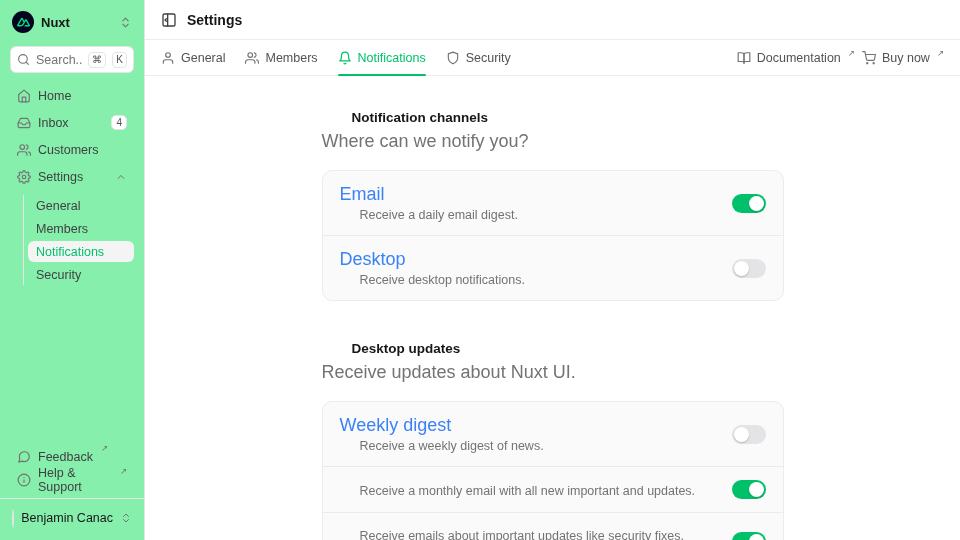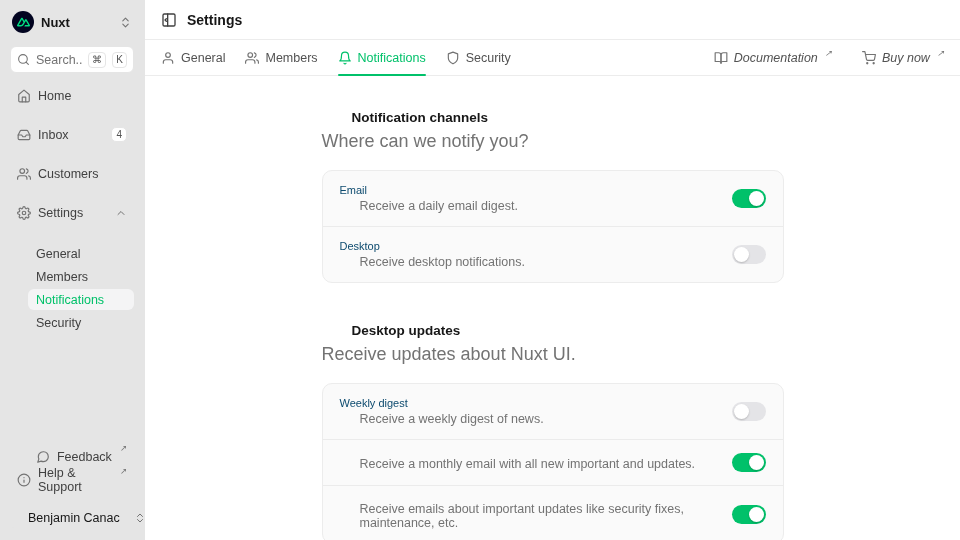--- a/index.html
+++ b/index.html
@@ -13,21 +13,21 @@
     --primary: #00c16a;
   }
   svg { display: block; flex: none; }
 
   
   .sidebar {
     width: 145px; min-width: 145px; height: 100%;
     border-right: 1px solid #e5e5e5;
     display: flex; flex-direction: column;
     padding: 8px 10px 8px 10px;
-    background: #e5e5e5;
+    background: #86efac;
   }
   .workspace {
     display: flex; align-items: center; gap: 7px;
     padding: 2px 2px; height: 28px; border-radius: 6px; cursor: pointer;
   }
   .workspace-logo {
     width: 22px; height: 22px; border-radius: 50%;
     background: #020420; display: flex; align-items: center; justify-content: center;
   }
   .workspace-name { font-size: 13px; font-weight: 700; color: #171717; flex: 1; }
@@ -42,21 +42,21 @@
     border: none; outline: none; flex: 1; width: 40px;
     font-family: "Liberation Sans", sans-serif;
     font-size: 12.5px; color: #404040; background: transparent;
   }
   .search-box input::placeholder { color: #737373; }
   .kbd {
     font-size: 10px; color: #525252; border: 1px solid #e5e5e5;
     border-radius: 4px; padding: 1px 3px; min-width: 15px; height: 16px;
     display: flex; align-items: center; justify-content: center; background: #fff;
   }
-  .nav { display: flex; flex-direction: column; gap: 18px; }
+  .nav { display: flex; flex-direction: column; gap: 6px; }
   .nav-item {
     display: flex; align-items: center; gap: 7px;
     height: 21px; padding: 0 7px; border-radius: 6px;
     color: #414141; cursor: pointer; font-size: 12.5px;
   }
   .nav-item .nav-icon { color: #737373; }
   .nav-badge {
     margin-left: auto; font-size: 10px; color: #525252;
     border: 1px solid #e5e5e5; border-radius: 5px;
     padding: 0 4px; height: 15px; line-height: 13px; background: #fff;
@@ -66,31 +66,31 @@
     margin-left: 13px; border-left: 1px solid #e5e5e5;
     padding-left: 4px; display: flex; flex-direction: column; gap: 2px; margin-top: 2px;
   }
   .subnav-item {
     height: 21px; display: flex; align-items: center;
     padding: 0 8px; border-radius: 6px; color: #414141;
     cursor: pointer; font-size: 12.5px;
   }
   .subnav-item.active { background: #f4f4f5; color: var(--primary); font-weight: 500; }
   .sidebar-spacer { flex: 1; }
-  .sidebar-footer { display: flex; flex-direction: column; gap: 2px; padding-bottom: 8px; align-items: flex-end; }
+  .sidebar-footer { display: flex; flex-direction: column; gap: 2px; padding-bottom: 8px; }
   .ext {
     font-size: 8.5px; color: #737373; align-self: flex-start;
     line-height: 1; margin-left: 1px; margin-top: -2px;
   }
   .sidebar-user-wrap {
     border-top: 1px solid #e5e5e5;
     margin: 0 -10px; padding: 7px 10px 2px 10px;
   }
   .user-row {
-    display: flex; align-items: center; gap: 14px;
+    display: flex; align-items: center; gap: 7px;
     height: 24px; padding: 0 2px; border-radius: 6px; cursor: pointer;
   }
   .avatar {
     width: 19px; height: 19px; border-radius: 50%; overflow: hidden;
     background: radial-gradient(circle at 50% 38%, #5a5a52 0 32%, #15150f 60%);
     border: 1px solid #e5e5e5;
   }
   .user-name { font-size: 12.5px; font-weight: 500; color: #171717; flex: 1; white-space: nowrap; }
 
   
@@ -111,42 +111,42 @@
     font-size: 12.5px; font-weight: 500; color: #525252;
     cursor: pointer; position: relative;
   }
   .tab .tab-icon { color: #737373; }
   .tab.active { color: var(--primary); }
   .tab.active .tab-icon { color: var(--primary); }
   .tab.active::after {
     content: ""; position: absolute; left: 0; right: 0; bottom: -1px;
     height: 2px; background: var(--primary); border-radius: 1px;
   }
-  .header-links { display: flex; align-items: center; gap: 30px; font-style: italic; }
+  .header-links { display: flex; align-items: center; gap: 7px; }
   .header-link {
     display: flex; align-items: center; gap: 6px;
     font-size: 12.5px; font-weight: 500; color: #525252; cursor: pointer;
   }
   .header-link .link-icon { color: #737373; }
 
   .content { flex: 1; overflow: hidden; padding-top: 34px; }
   .content-col { width: 462px; margin: 0 auto; }
   .section { margin-bottom: 40px; }
   .section-title { font-size: 13.5px; font-weight: 700; color: #171717; margin-left: 30px; }
   .section-desc { font-size: 18px; color: #737373; margin-top: 6px; }
   .card {
     margin-top: 18px; background: #fafafa;
     border: 1px solid #ececec; border-radius: 10px;
   }
   .card-row {
     display: flex; align-items: center; justify-content: space-between;
     padding: 13px 17px; gap: 16px;
   }
   .card-row + .card-row { border-top: 1px solid #ebebeb; }
-  .row-title { font-size: 11px; font-weight: 500; color: #0c4a6e; }
+  .row-title { font-size: 18px; font-weight: 500; color: #3b82f6; }
   .row-desc { font-size: 12.5px; color: #737373; margin-top: 3px; margin-left: 20px; }
   .toggle {
     width: 34px; height: 19px; border-radius: 999px;
     position: relative; cursor: pointer; flex: none;
     background: #e4e4e7; transition: background .15s;
   }
   .toggle .knob {
     position: absolute; top: 2px; left: 2px; width: 15px; height: 15px;
     border-radius: 50%; background: #fff;
     box-shadow: 0 1px 2px rgba(0,0,0,.2);

